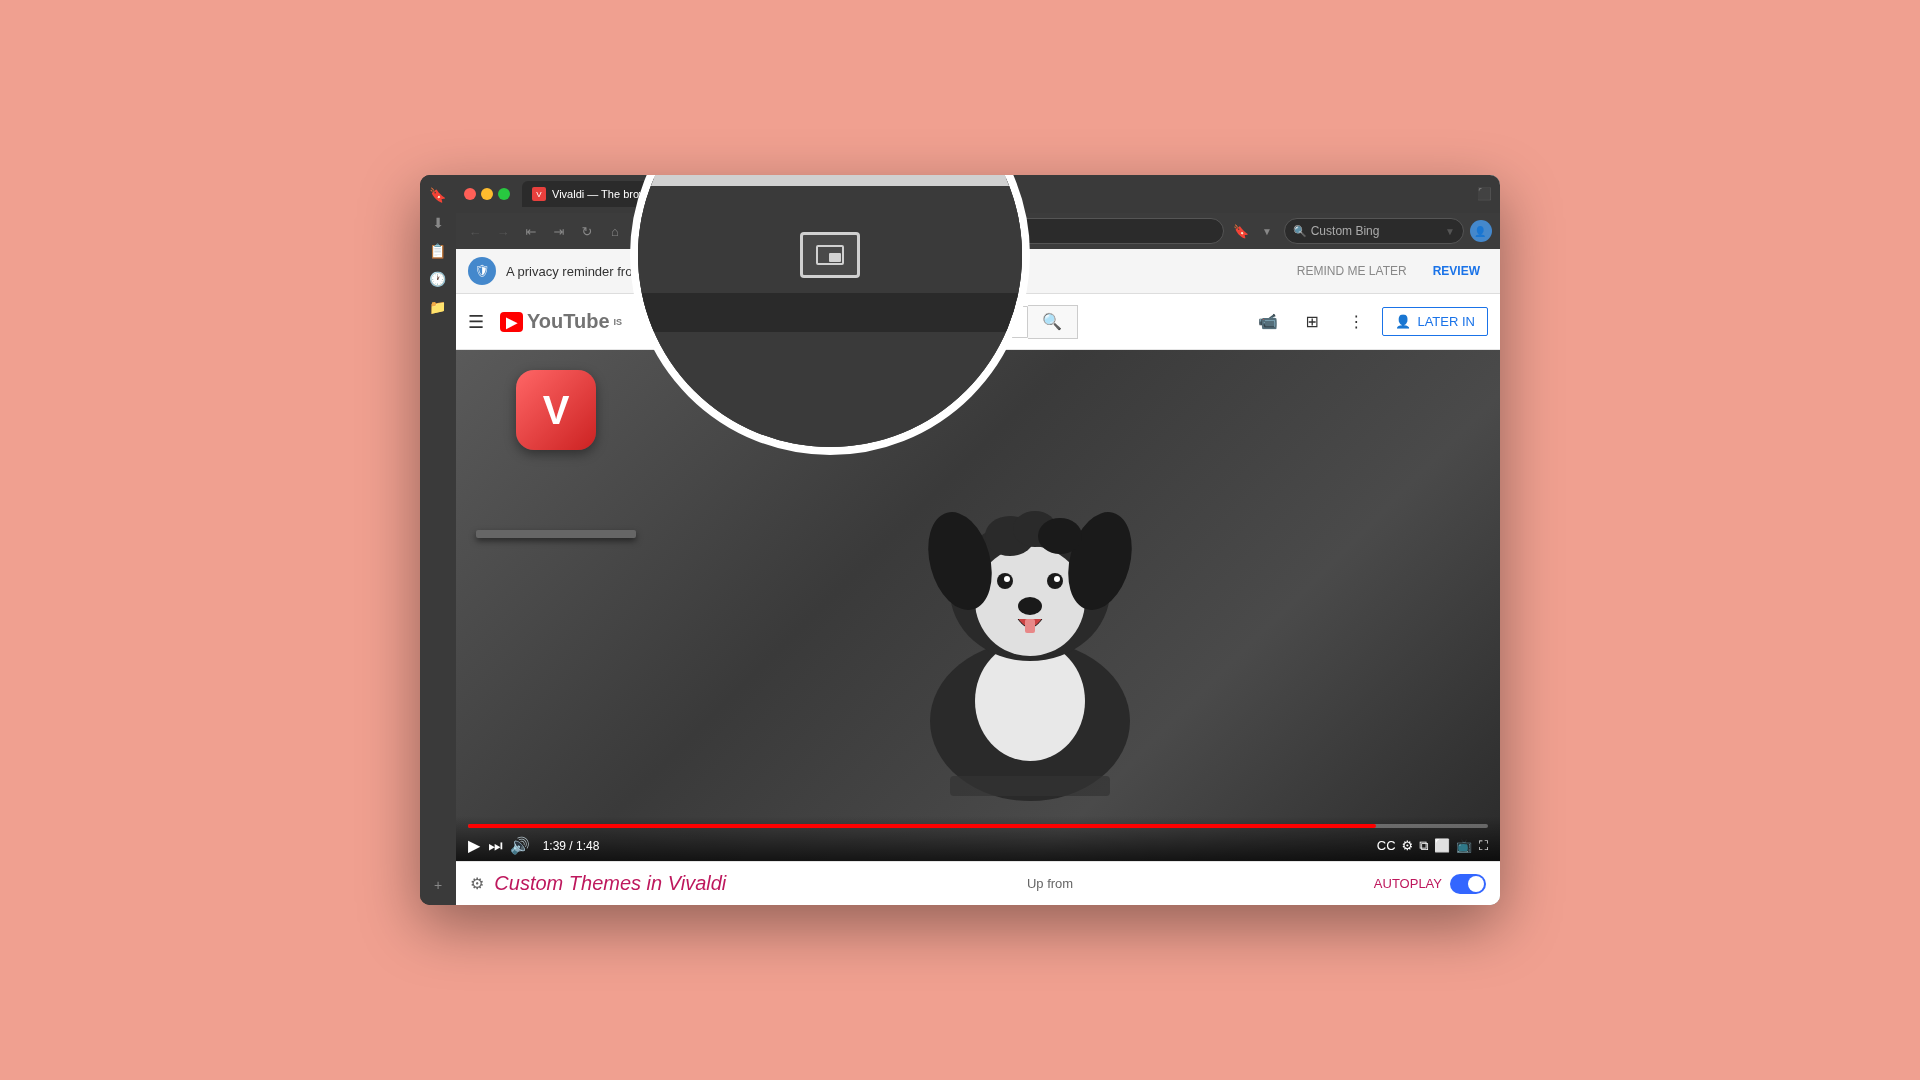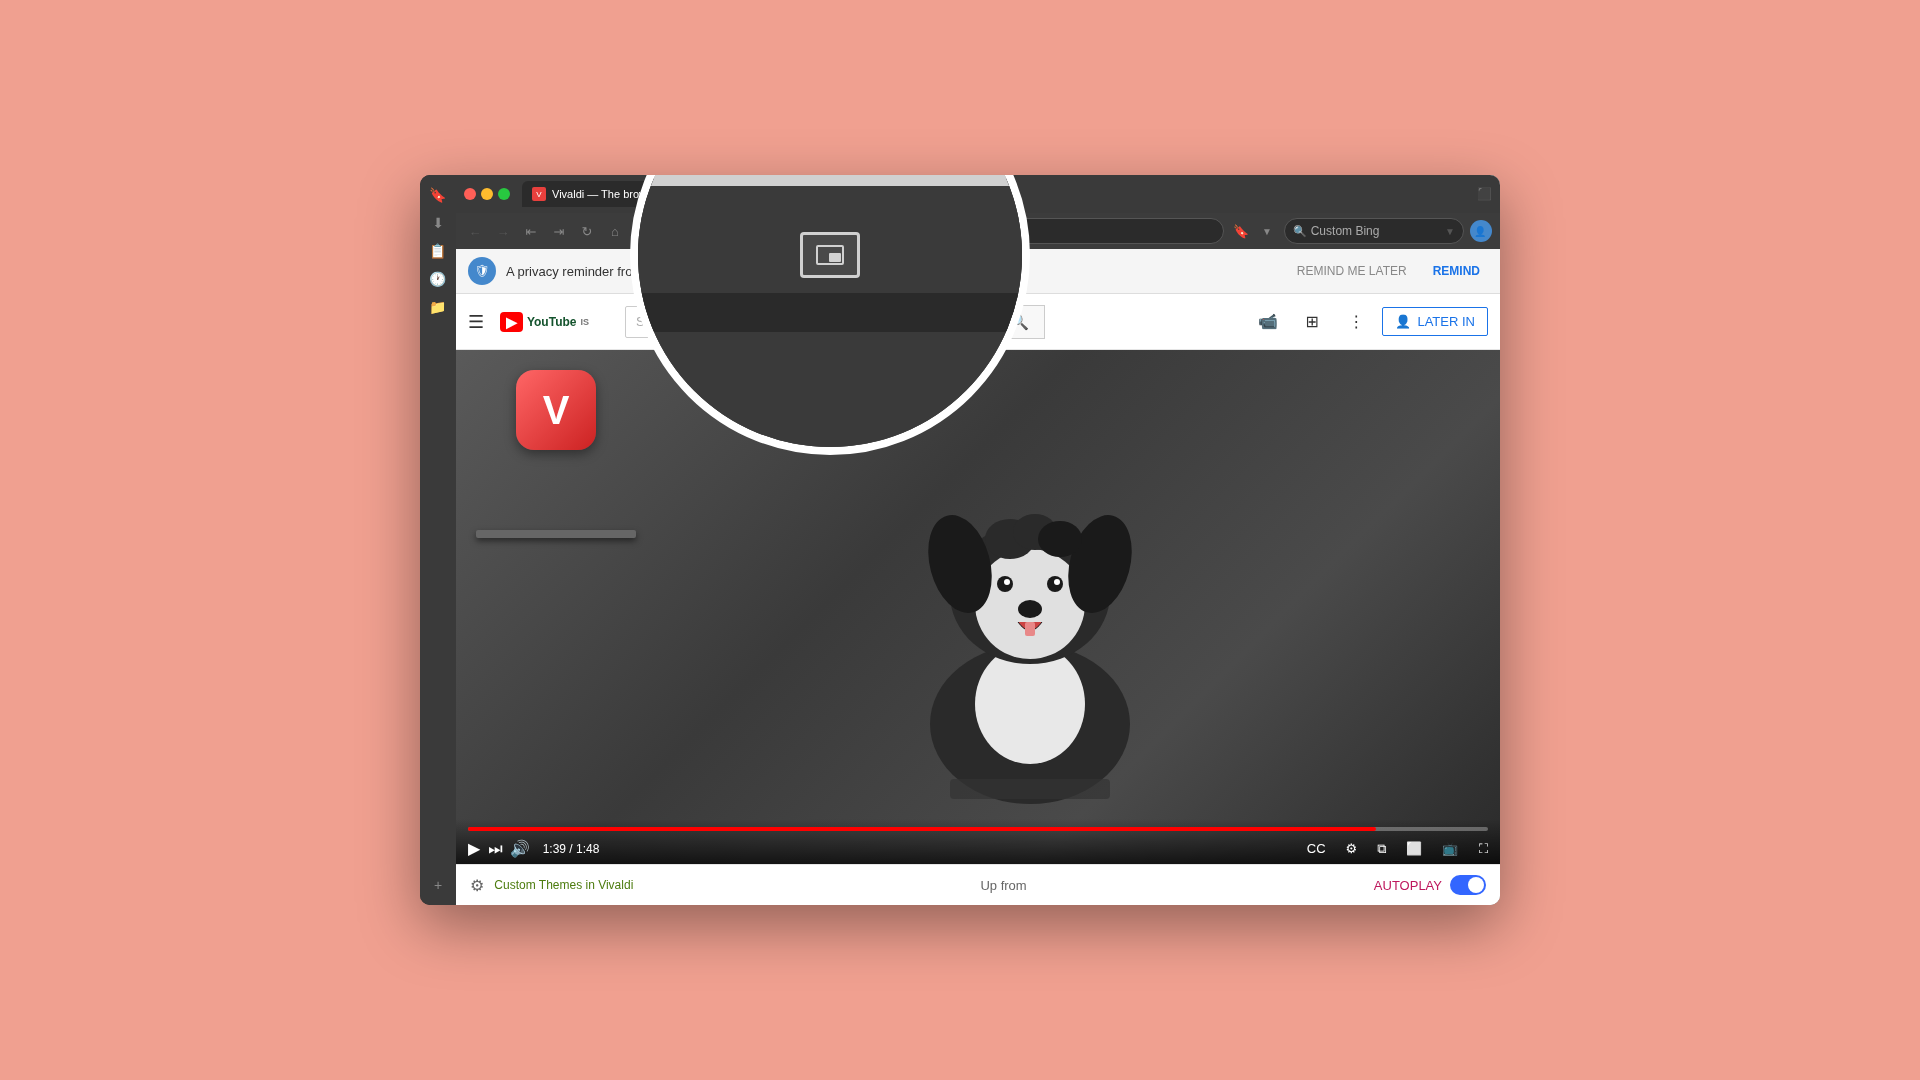--- a/index.html
+++ b/index.html
@@ -433,43 +433,44 @@
       color: white;
       font-size: 12px;
       margin-left: 4px;
     }
 
     .ctrl-spacer { flex: 1; }
 
     .ctrl-right {
       display: flex;
       align-items: center;
-      gap: 20px;
+      gap: 6px;
     }
 
     
     .below-video {
       background: #fff;
       padding: 10px 14px;
       display: flex;
       align-items: center;
       justify-content: space-between;
       border-top: 1px solid #e5e5e5;
     }
 
     .settings-icon {
       color: #666;
       font-size: 16px;
       cursor: pointer;
     }
 
     .video-title {
-      font-size: 12px;
+      font-size: 20px;
       font-weight: 500;
-      color: #4d7c0f;
+      color: #be185d;
+      font-style: italic;
     }
 
     .up-next {
       font-size: 13px;
       color: #666;
     }
 
     .autoplay-row {
       display: flex;
       align-items: center;
@@ -587,28 +588,28 @@
           <div style="flex:1;"></div>
           <span style="font-size:10px;color:#555;cursor:pointer;">▼</span>
         </div>
         <div class="avatar">👤</div>
       </div>
 
       <div class="privacy-banner">
         <div class="privacy-icon">🛡</div>
         <span class="privacy-text">A privacy reminder from YouTube</span>
         <span class="privacy-btn">REMIND ME LATER</span>
-        <span class="review-btn">REMIND</span>
+        <span class="review-btn">REVIEW</span>
       </div>
 
       <div class="yt-header">
         <div class="yt-menu-icon">☰</div>
         <div class="yt-logo">
           <div class="yt-logo-icon">▶</div>
-          <span style="font-size:12px;font-weight:700;color:#14532d;">YouTube</span>
+          <span style="font-size:20px;font-weight:700;color:#737373;">YouTube</span>
           <sup style="font-size:9px;color:#777;vertical-align:super;">IS</sup>
         </div>
         <div style="flex:1;display:flex;align-items:center;gap:0;max-width:420px;margin:0 20px;">
           <div style="flex:1;height:32px;border:1px solid #ccc;border-radius:2px 0 0 2px;background:#fff;display:flex;align-items:center;padding:0 10px;">
             <span style="color:#aaa;font-size:13px;">Search</span>
           </div>
           <div class="yt-search-btn">🔍</div>
         </div>
         <div class="yt-right">
           <div class="yt-icon-btn">📹</div>

